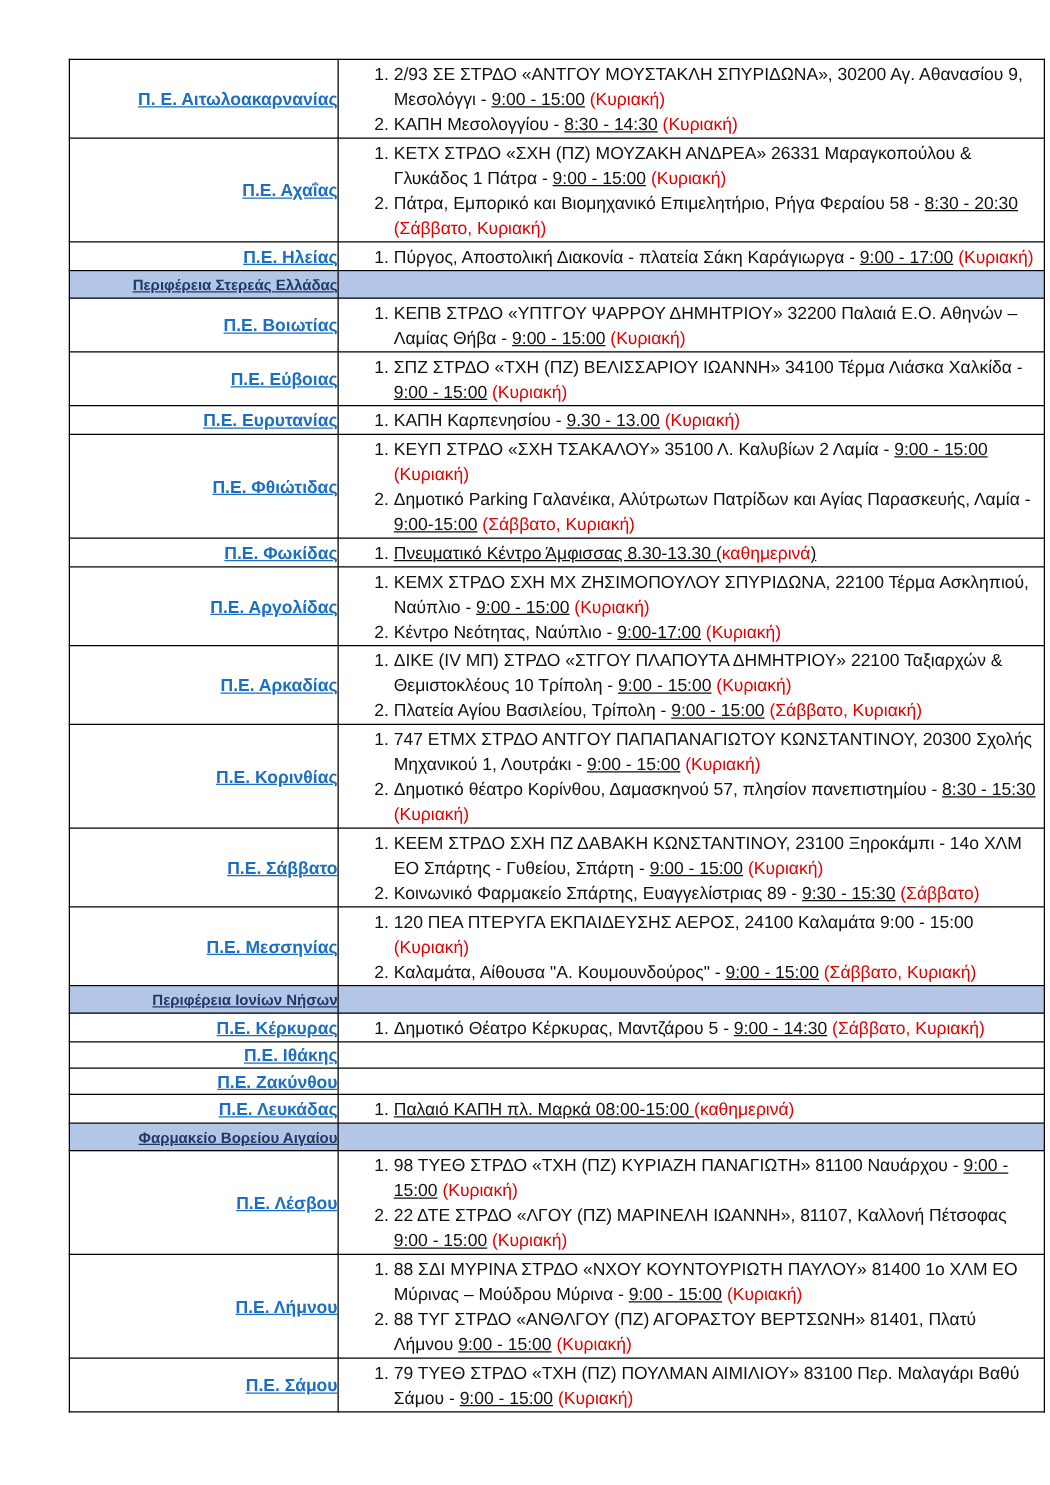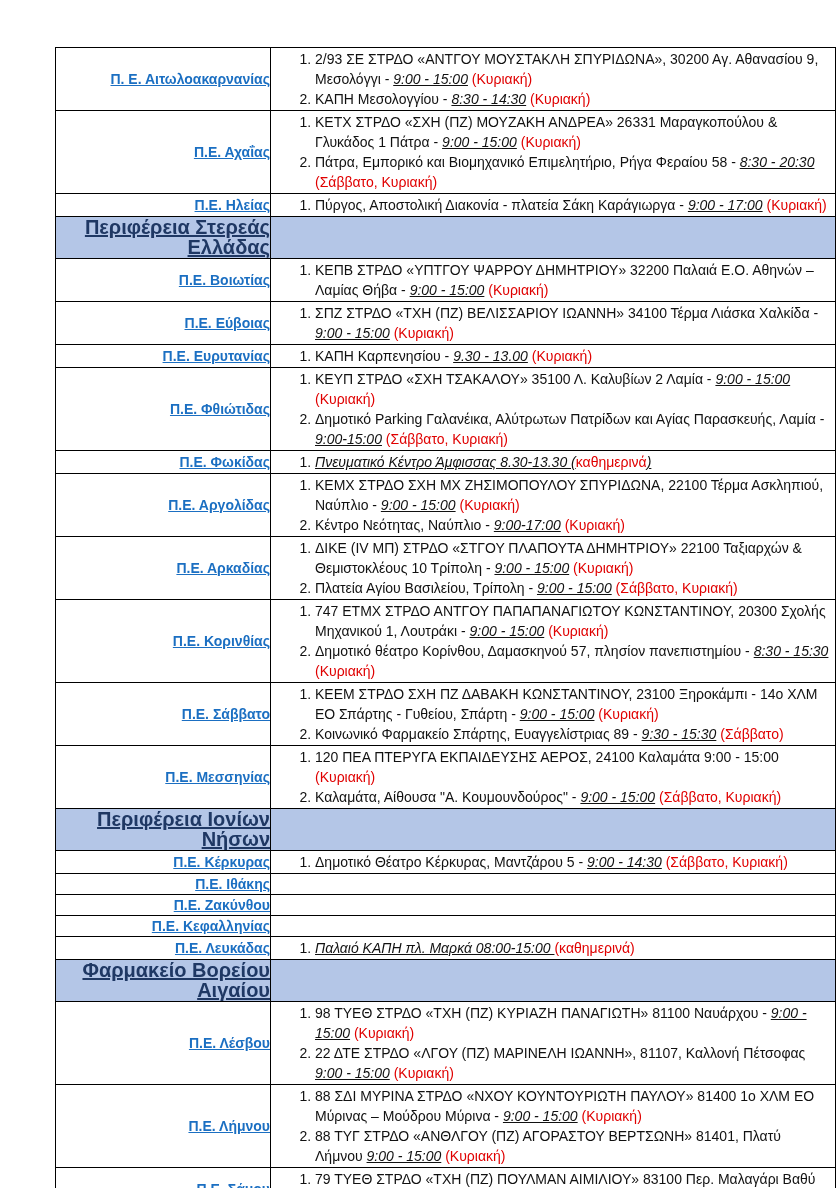--- a/index.html
+++ b/index.html
@@ -24,31 +24,31 @@
   }
   td.loc-cell{
     padding:1px 4px 1px 0;
   }
   ol.loc-list{
     margin:0;padding:0 0 0 44px;
     font-size:14px;color:#111;line-height:20px;
   }
   ol.loc-list li{padding:0;margin:0;}
   .plain{color:#111;}
-  .u{color:#111;text-decoration:underline;font-style:italic;}
+  .u{color:#111;text-decoration:underline;}
   .red{color:var(--red-color,#e00000);text-align:center;}
   .redu{color:var(--red-color,#e00000);}
   tr.section-row td{
     background:var(--section-bg,#b4c6e7);
     height:21px;
   }
   .section-name{
     display:inline-block;
     color:var(--section-color,#1f3864);
-    font-weight:bold;font-size:20px;text-decoration:underline;
+    font-weight:bold;font-size:12px;text-decoration:underline;
     padding-left:6px;line-height:20px;
   }
   tr.region-row{min-height:21px;}
   td.empty-cell{background:#fff;}
 </style>
 </head>
 <body>
 
 <div class="page">
   <table class="regions">
@@ -183,24 +183,20 @@
         </tr>
         <tr class="region-row">
           <td class="region-cell"><span class="region-name">Π.Ε. Ιθάκης</span></td>
           <td class="loc-cell empty-cell"></td>
         </tr>
         <tr class="region-row">
           <td class="region-cell"><span class="region-name">Π.Ε. Ζακύνθου</span></td>
           <td class="loc-cell empty-cell"></td>
         </tr>
         <tr class="region-row">
-          <td class="region-cell"><span class="region-name">Π.Ε. Κεφαλληνίας</span></td>
-          <td class="loc-cell empty-cell"></td>
-        </tr>
-        <tr class="region-row">
           <td class="region-cell"><span class="region-name">Π.Ε. Λευκάδας</span></td>
           <td class="loc-cell">
             <ol class="loc-list">
               <li><span class="u">Παλαιό ΚΑΠΗ πλ. Μαρκά 08:00-15:00 </span><span class="plain"> </span><span class="redu">(καθημερινά)</span></li>
             </ol>
           </td>
         </tr>
         <tr class="section-row">
           <td class="region-cell"><span class="section-name">Φαρμακείο Βορείου Αιγαίου</span></td>
           <td></td>

